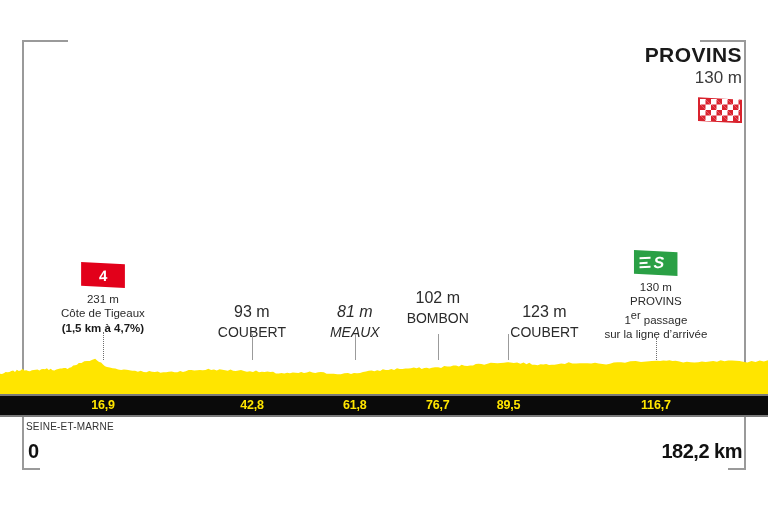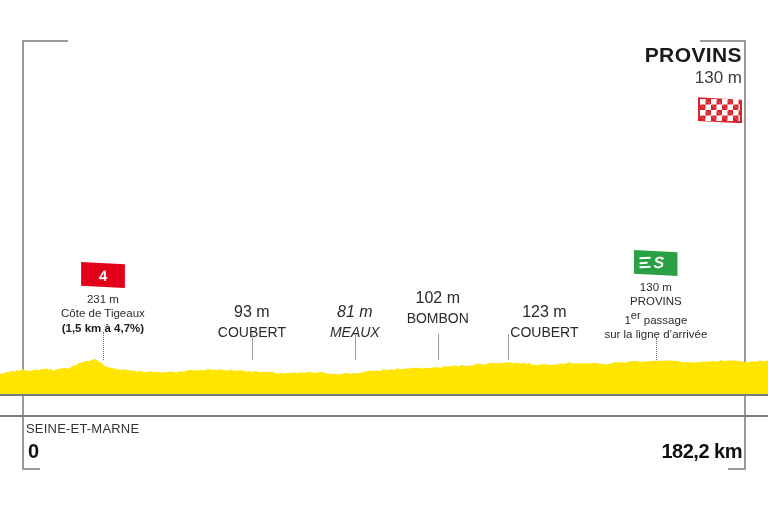--- a/index.html
+++ b/index.html
@@ -123,21 +123,21 @@
     color: #ffe500; font-weight: bold; font-size: 12.5px;
     font-family: "Liberation Sans", sans-serif;
     letter-spacing: -0.2px;
   }
   #barline-top { position: absolute; left: 0; right: 0; top: 394px; height: 2px; background: #7a7a7a; }
   #barline-bot { position: absolute; left: 0; right: 0; top: 415px; height: 2px; background: #7a7a7a; }
 
   
   #dept {
     position: absolute; left: 26px; top: 421px;
-    font-size: 13px; color: #333333; letter-spacing: 0.2px;
+    font-size: 10px; color: #333333; letter-spacing: 0.2px;
   }
   .dept-tick { position: absolute; top: 417px; width: 1px; height: 14px; background: #9a9a9a; }
 
   
   .endnum {
     position: absolute; top: 440px;
     font-size: 20px; font-weight: bold; color: #111111;
     font-family: "Liberation Sans", sans-serif;
     letter-spacing: -0.5px;
   }
@@ -222,20 +222,28 @@
   </div>
   <div class="drop" style="left:66.2%; top:334px; height:26px;"></div>
 
   <div id="profile">
     <svg id="profile-svg" viewBox="0 0 768 44" preserveAspectRatio="none">
       <path id="profile-path" fill="#FFE500" d="M 0 44.0 L 0.0 21.8 L 1.9 22.0 L 3.8 21.2 L 5.6 20.0 L 7.5 20.2 L 9.4 20.1 L 11.3 19.1 L 13.1 18.6 L 15.0 19.9 L 16.9 17.7 L 18.8 18.9 L 20.6 18.6 L 22.5 16.7 L 24.4 18.6 L 26.3 18.2 L 28.2 19.1 L 30.0 19.2 L 31.9 18.2 L 33.8 17.9 L 35.7 17.8 L 37.5 17.6 L 39.4 18.6 L 41.3 17.2 L 43.2 17.1 L 45.0 17.3 L 46.9 16.2 L 48.8 18.0 L 50.7 16.7 L 52.6 18.2 L 54.4 18.6 L 56.3 17.5 L 58.2 17.1 L 60.1 16.6 L 61.9 16.4 L 63.8 16.1 L 65.7 16.0 L 67.6 17.1 L 69.4 15.8 L 71.3 15.3 L 73.2 13.6 L 75.1 13.3 L 77.0 12.7 L 78.8 11.0 L 81.5 11.1 L 84.3 9.3 L 87.0 9.1 L 89.7 9.0 L 92.4 7.7 L 95.2 6.7 L 97.1 8.5 L 99.1 10.1 L 101.1 10.5 L 103.0 12.4 L 105.0 14.3 L 107.0 15.0 L 109.8 15.6 L 112.6 16.3 L 115.4 16.4 L 118.2 17.4 L 121.1 18.0 L 123.9 17.4 L 126.7 17.8 L 129.5 18.2 L 132.3 18.8 L 135.1 18.8 L 137.9 19.8 L 140.8 18.7 L 143.6 20.0 L 146.4 20.3 L 149.2 19.1 L 152.0 19.8 L 154.8 19.9 L 157.7 19.5 L 160.5 20.7 L 163.3 20.2 L 166.1 20.3 L 168.9 19.7 L 171.7 19.5 L 174.5 20.3 L 177.4 20.2 L 180.2 19.1 L 183.0 20.1 L 185.8 19.3 L 188.6 18.1 L 191.4 17.9 L 194.3 18.4 L 197.1 18.3 L 199.9 17.9 L 202.7 18.2 L 205.5 17.9 L 208.3 16.7 L 211.1 17.9 L 214.0 17.4 L 216.8 18.6 L 219.6 17.2 L 222.4 17.7 L 225.2 18.2 L 227.8 18.8 L 230.5 17.6 L 233.1 18.7 L 235.7 18.9 L 238.4 18.5 L 241.0 17.9 L 244.0 18.9 L 247.0 19.8 L 250.0 19.3 L 253.0 20.1 L 256.0 18.6 L 259.0 20.2 L 261.8 19.8 L 264.6 20.0 L 267.4 19.6 L 270.3 20.1 L 273.1 19.8 L 275.9 21.4 L 278.7 21.5 L 281.5 21.1 L 284.3 21.4 L 287.2 20.7 L 290.0 21.3 L 292.8 20.6 L 295.6 20.7 L 298.4 21.1 L 301.2 20.1 L 304.0 20.9 L 306.9 20.4 L 309.7 19.6 L 312.5 20.6 L 315.3 20.9 L 318.1 20.3 L 320.9 20.1 L 323.8 20.3 L 326.6 21.8 L 330.1 21.8 L 333.7 21.7 L 337.3 22.3 L 340.8 22.2 L 344.4 21.3 L 348.0 21.1 L 351.0 21.9 L 354.0 21.0 L 357.0 21.2 L 360.0 21.0 L 363.0 19.9 L 366.0 19.5 L 368.8 18.7 L 371.6 18.4 L 374.4 19.3 L 377.2 18.2 L 380.1 18.9 L 382.9 17.3 L 385.7 18.0 L 388.5 17.9 L 391.3 17.0 L 394.1 17.9 L 397.0 16.3 L 399.8 17.1 L 402.6 17.1 L 405.4 16.4 L 408.2 16.6 L 411.0 16.3 L 413.8 15.5 L 416.7 16.3 L 419.2 15.3 L 421.7 17.0 L 424.3 15.9 L 426.8 15.8 L 429.3 16.6 L 431.9 15.7 L 435.0 15.2 L 438.1 15.2 L 441.1 16.0 L 444.2 14.1 L 447.3 14.6 L 450.4 14.4 L 453.3 13.5 L 456.1 13.4 L 458.9 14.4 L 461.7 12.8 L 464.5 13.7 L 467.3 14.0 L 470.1 13.5 L 473.0 13.6 L 475.8 12.0 L 478.6 11.8 L 481.4 11.9 L 484.2 12.8 L 487.5 11.7 L 490.8 10.7 L 494.1 11.1 L 497.4 11.3 L 500.6 11.0 L 503.9 10.8 L 507.2 10.2 L 510.5 10.4 L 513.8 11.1 L 517.1 10.6 L 520.4 11.8 L 523.6 10.6 L 526.5 12.3 L 529.3 10.8 L 532.1 12.7 L 534.9 12.7 L 537.7 13.2 L 540.5 12.3 L 543.3 12.6 L 546.2 11.9 L 549.0 13.0 L 551.8 12.8 L 554.6 12.7 L 557.4 12.3 L 561.2 11.4 L 564.9 12.1 L 568.7 10.2 L 572.4 11.4 L 576.2 11.5 L 579.9 11.3 L 583.7 11.3 L 587.4 11.2 L 591.2 11.4 L 595.0 10.7 L 598.7 11.5 L 602.5 11.9 L 606.2 12.4 L 610.0 11.8 L 613.7 10.4 L 617.5 10.2 L 621.2 10.3 L 625.0 10.7 L 630.3 9.2 L 635.7 8.9 L 641.0 9.9 L 646.4 9.5 L 651.7 8.9 L 657.1 8.8 L 660.2 8.9 L 663.3 8.4 L 666.4 8.7 L 669.5 8.3 L 672.6 9.1 L 675.7 8.7 L 679.4 9.6 L 683.2 10.5 L 686.9 9.8 L 690.7 10.2 L 694.4 10.4 L 698.2 10.2 L 701.9 9.5 L 705.7 9.9 L 709.4 9.5 L 713.2 8.9 L 717.0 9.7 L 720.7 8.3 L 724.5 9.2 L 728.2 8.6 L 732.0 8.6 L 735.7 8.8 L 739.5 9.1 L 743.2 9.8 L 747.4 10.5 L 751.5 9.0 L 755.6 9.9 L 759.7 8.6 L 763.9 9.4 L 768.0 8.3 L 768 44.0 Z"></path>
     </svg>
   </div>
 
   <div id="barline-top"></div>
+  <div id="kmbar">
+    <div class="kmlabel" style="left:13.4%">16,9</div>
+    <div class="kmlabel" style="left:32.8%">42,8</div>
+    <div class="kmlabel" style="left:46.2%">61,8</div>
+    <div class="kmlabel" style="left:57.0%">76,7</div>
+    <div class="kmlabel" style="left:66.2%">89,5</div>
+    <div class="kmlabel" style="left:85.4%">116,7</div>
+  </div>
   <div id="barline-bot"></div>
 
   <div class="dept-tick" style="left:22px;"></div>
   <div id="dept">SEINE-ET-MARNE</div>
 
   <div class="endbracket left"></div>
   <div class="endbracket right"></div>
   <div class="endnum left">0</div>
   <div class="endnum right">182,2 km</div>
 

